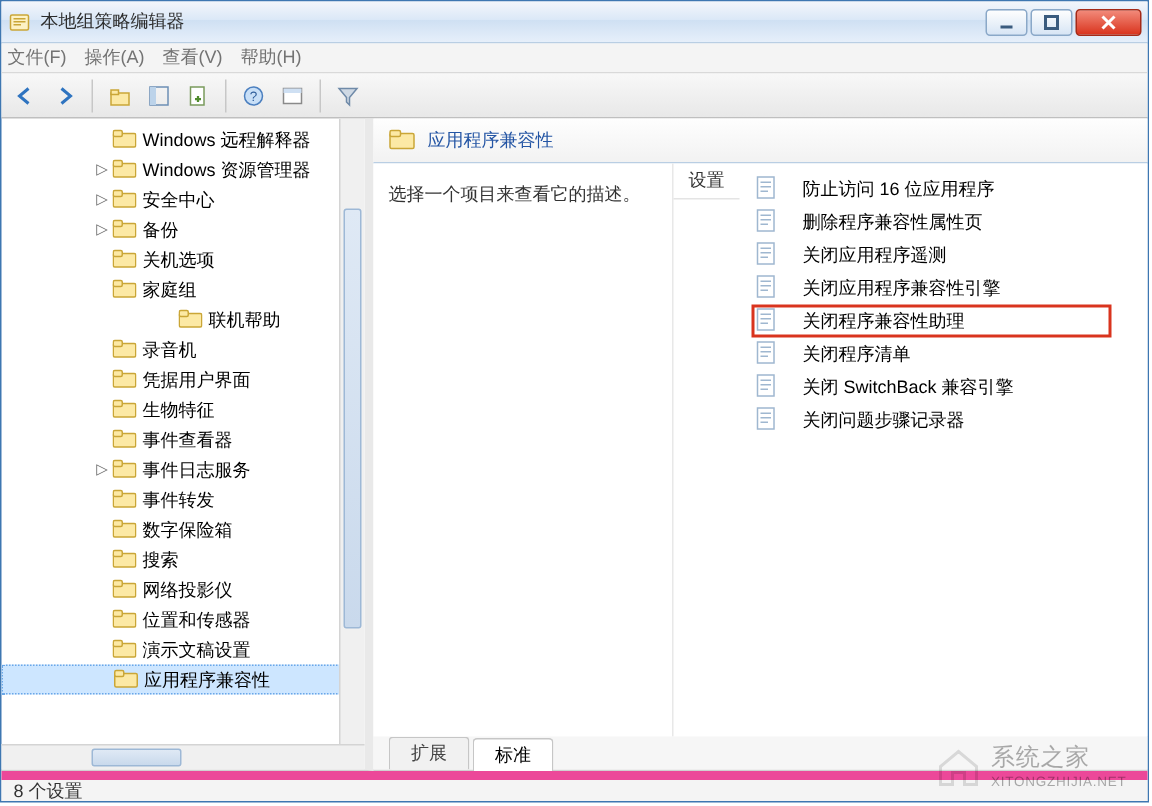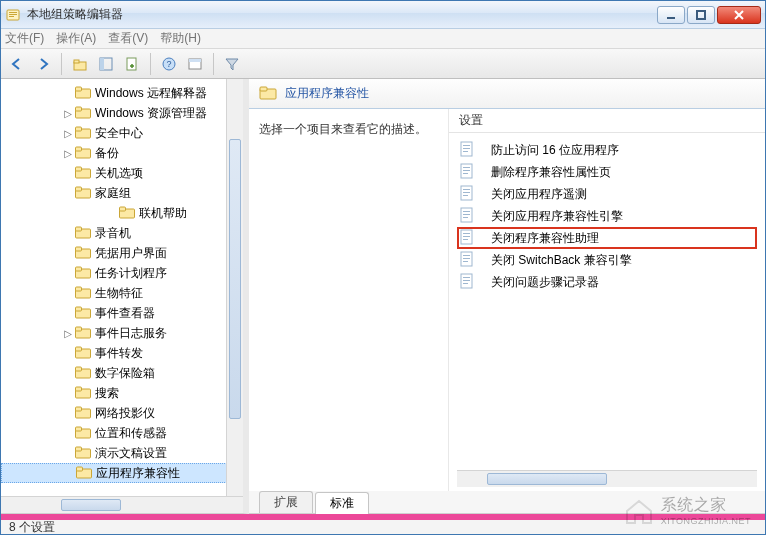--- a/index.html
+++ b/index.html
@@ -126,21 +126,21 @@
     border-bottom:1px solid #b9cee3;
   }
   .right-header .title { color:#2455a4; font-weight:400; }
   .right-body {
     flex:1; display:flex; min-height:0; background:#fff;
   }
   .desc-col {
     width:200px; padding:12px 10px; border-right:1px solid #e8e8e8;
     color:#333;
   }
-  .settings-col { flex:1; display:flex; flex-direction:column; min-height:0; }
+  .settings-col { flex:1; display:flex; flex-direction:row; min-height:0; }
   .col-header {
     height:24px; display:flex; align-items:center; padding:0 10px;
     border-bottom:1px solid #e4e4e4; color:#333;
   }
   .list {
     flex:1; padding:6px 8px; overflow:hidden;
   }
   .list-row {
     display:flex; align-items:center; height:22px; gap:16px;
     padding:0 2px; white-space:nowrap;
@@ -344,28 +344,20 @@
                 </svg></span>
               <span>录音机</span>
             </div>
             <div class="tree-item" style="padding-left: 60px;">
               <span class="twisty empty">▷</span>
               <span><svg class="folder-icon" viewBox="0 0 16 14">
                   <rect x="0.5" y="4" width="15" height="9" rx="1" fill="#fce9a5" stroke="#caa637"></rect>
                   <rect x="0.5" y="2" width="6" height="4" rx="1" fill="#fce9a5" stroke="#caa637"></rect>
                 </svg></span>
               <span>凭据用户界面</span>
-            </div>
-            <div class="tree-item" style="padding-left: 60px;">
-              <span class="twisty empty">▷</span>
-              <span><svg class="folder-icon" viewBox="0 0 16 14">
-                  <rect x="0.5" y="4" width="15" height="9" rx="1" fill="#fce9a5" stroke="#caa637"></rect>
-                  <rect x="0.5" y="2" width="6" height="4" rx="1" fill="#fce9a5" stroke="#caa637"></rect>
-                </svg></span>
-              <span>任务计划程序</span>
             </div>
             <div class="tree-item" style="padding-left: 60px;">
               <span class="twisty empty">▷</span>
               <span><svg class="folder-icon" viewBox="0 0 16 14">
                   <rect x="0.5" y="4" width="15" height="9" rx="1" fill="#fce9a5" stroke="#caa637"></rect>
                   <rect x="0.5" y="2" width="6" height="4" rx="1" fill="#fce9a5" stroke="#caa637"></rect>
                 </svg></span>
               <span>生物特征</span>
             </div>
             <div class="tree-item" style="padding-left: 60px;">
@@ -513,20 +505,29 @@
                   </svg></span>
                 <span>关闭程序兼容性助理</span>
               </div>
               <div class="list-row">
                 <span><svg class="item-icon" viewBox="0 0 16 16">
                     <rect x="2" y="1" width="11" height="14" fill="#fff" stroke="#9fb7d0"></rect>
                     <rect x="4" y="4" width="7" height="1" fill="#9fb7d0"></rect>
                     <rect x="4" y="7" width="7" height="1" fill="#9fb7d0"></rect>
                     <rect x="4" y="10" width="5" height="1" fill="#9fb7d0"></rect>
                   </svg></span>
+                <span>关闭程序清单</span>
+              </div>
+              <div class="list-row">
+                <span><svg class="item-icon" viewBox="0 0 16 16">
+                    <rect x="2" y="1" width="11" height="14" fill="#fff" stroke="#9fb7d0"></rect>
+                    <rect x="4" y="4" width="7" height="1" fill="#9fb7d0"></rect>
+                    <rect x="4" y="7" width="7" height="1" fill="#9fb7d0"></rect>
+                    <rect x="4" y="10" width="5" height="1" fill="#9fb7d0"></rect>
+                  </svg></span>
                 <span>关闭 SwitchBack 兼容引擎</span>
               </div>
               <div class="list-row">
                 <span><svg class="item-icon" viewBox="0 0 16 16">
                     <rect x="2" y="1" width="11" height="14" fill="#fff" stroke="#9fb7d0"></rect>
                     <rect x="4" y="4" width="7" height="1" fill="#9fb7d0"></rect>
                     <rect x="4" y="7" width="7" height="1" fill="#9fb7d0"></rect>
                     <rect x="4" y="10" width="5" height="1" fill="#9fb7d0"></rect>
                   </svg></span>
                 <span>关闭问题步骤记录器</span>

